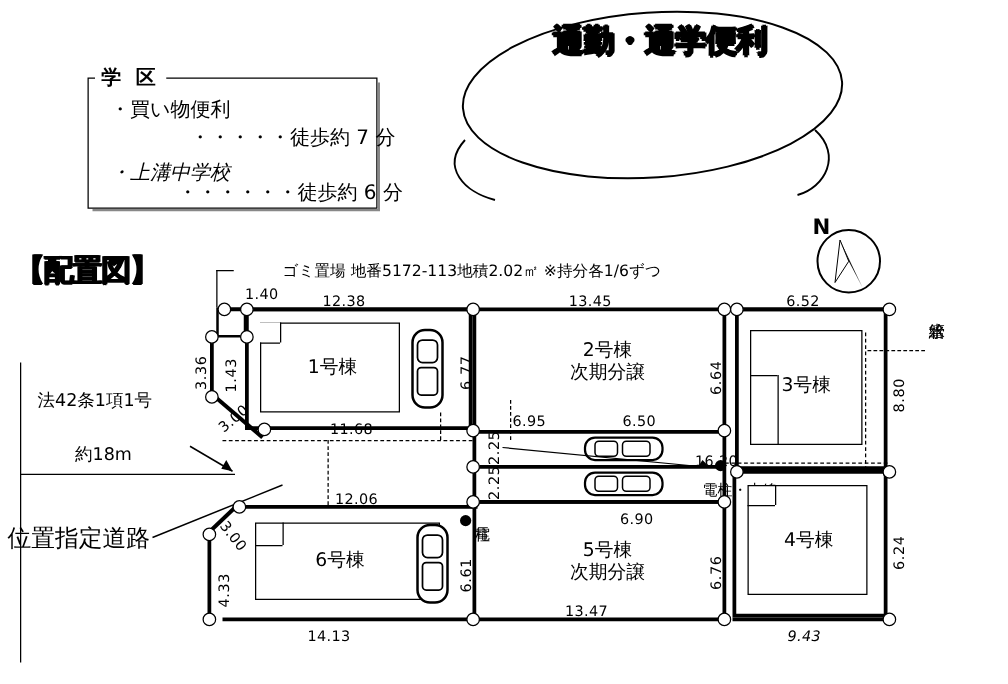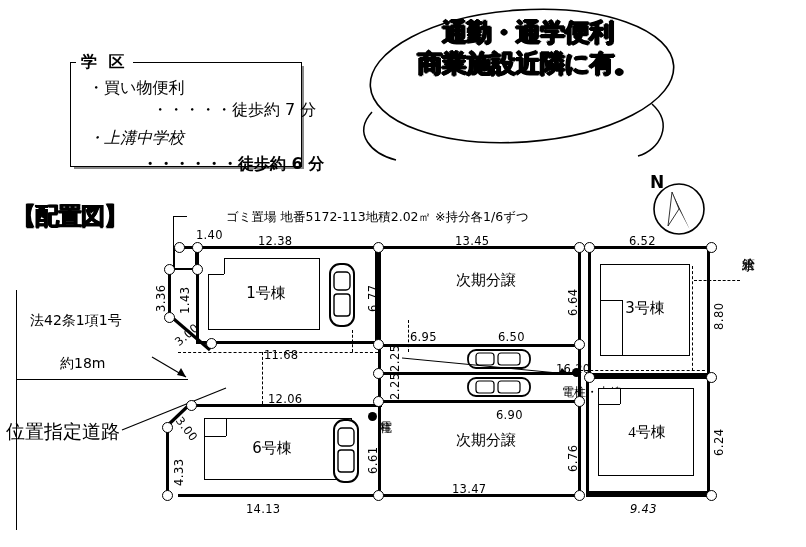--- a/index.html
+++ b/index.html
@@ -21,21 +21,21 @@
   
   #school-box{left:70px;top:62px;width:232px;height:105px;
               border:1.6px solid #000;box-sizing:border-box;
               box-shadow:3px 3px 0 -1px #888;}
   #school-title{left:76px;top:52px;background:#fff;padding:0 5px;
                 font-size:16px;font-weight:600;letter-spacing:3px;}
   .school-line{font-size:16px;line-height:1.0;}
   #sc-r1{left:88px;top:80px;}
   #sc-r1b{left:152px;top:102px;}
   #sc-r2{left:88px;top:130px;font-style:italic;}
-  #sc-r2b{left:142px;top:156px;font-weight:bold;}
+  #sc-r2b{left:142px;top:146px;}
 
   
   #plan-title{left:12px;top:200px;font-size:24px;font-weight:bold;
               letter-spacing:-1px;
               text-shadow:0.8px 0 0 #000,-0.8px 0 0 #000,0 0.8px 0 #000;}
   #compass-n{left:650px;top:172px;font-size:17px;font-weight:bold;}
 
   
   .dim{font-size:11.5px;font-family:"DejaVu Sans","Liberation Sans",sans-serif;
        letter-spacing:0.3px;}
@@ -73,21 +73,20 @@
 <body>
 
 <svg id="swoosh" class="abs" width="340" height="160" viewBox="0 0 340 160">
   <ellipse cx="170" cy="72" rx="152" ry="66" fill="none" stroke="#000" stroke-width="1.6" transform="rotate(-4 170 72)"></ellipse>
   <path d="M20 108 C 0 130, 20 150, 44 156" fill="none" stroke="#000" stroke-width="1.5"></path>
   <path d="M300 100 C 322 120, 308 146, 286 152" fill="none" stroke="#000" stroke-width="1.5"></path>
 </svg>
 
 <div id="headline" class="abs">
   <div>通勤・通学便利</div>
-  <div>商業施設近隣に有。</div>
 </div>
 
 <div id="school-box" class="abs"></div>
 <div id="school-title" class="abs">学 区</div>
 <div id="sc-r1" class="abs school-line nw">・買い物便利</div>
 <div id="sc-r1b" class="abs school-line nw">・・・・・徒歩約 7 分</div>
 <div id="sc-r2" class="abs school-line nw">・上溝中学校</div>
 <div id="sc-r2b" class="abs school-line nw">・・・・・・徒歩約 6 分</div>
 
 <div id="plan-title" class="abs">【配置図】</div>
@@ -149,26 +148,27 @@
 <div class="ln thin-v" style="left:224px;top:258px;height:16px;"></div>
 <div class="abs lot-label" style="left:228px;top:285px;width:76px;">1号棟</div>
 
 <svg class="car" style="left:328px;top:262px;" width="28" height="66" viewBox="0 0 28 66">
   <rect x="2" y="2" width="24" height="62" rx="10" fill="#fff" stroke="#000" stroke-width="2"></rect>
   <rect x="6" y="10" width="16" height="18" rx="4" fill="#fff" stroke="#000" stroke-width="1.4"></rect>
   <rect x="6" y="32" width="16" height="22" rx="3" fill="#fff" stroke="#000" stroke-width="1.4"></rect>
 </svg>
 
 <div class="abs dimv" style="left:366px;top:264px;height:48px;">6.77</div>
-<div class="abs dim" style="left:264px;top:348px;">11.68</div>
+<div class="abs dim" style="left:264px;top:336px;">11.68</div>
 
 <div class="ln grey-h" style="left:378px;top:344px;width:202px;"></div>
 <div class="ln thick-v" style="left:378px;top:246px;height:98px;"></div>
 <div class="ln thick-v" style="left:578px;top:246px;height:98px;"></div>
 <div class="abs lot-label" style="left:430px;top:272px;width:112px;">
+  <div>2号棟</div>
   <div>次期分譲</div>
 </div>
 <div class="abs dimv" style="left:566px;top:270px;height:46px;">6.64</div>
 <div class="abs dim" style="left:410px;top:330px;">6.95</div>
 <div class="abs dim" style="left:498px;top:330px;">6.50</div>
 
 <div class="lot" style="left:588px;top:246px;width:122px;height:130px;"></div>
 <div class="bldg" style="left:600px;top:264px;width:90px;height:92px;"></div>
 <div class="ln thin-h" style="left:600px;top:300px;width:22px;"></div>
 <div class="ln thin-v" style="left:622px;top:300px;height:56px;"></div>
@@ -238,32 +238,33 @@
 <div class="abs dim" style="left:268px;top:392px;">12.06</div>
 <div class="abs dim" style="left:246px;top:502px;">14.13</div>
 <div class="abs dim" style="left:184px;top:414px;transform:rotate(52deg);transform-origin:left top;">3.00</div>
 <div class="abs dimv" style="left:172px;top:446px;height:40px;">4.33</div>
 <div class="abs dimv" style="left:366px;top:434px;height:40px;">6.61</div>
 
 <div class="dotfill" style="left:368px;top:412px;"></div>
 <div class="abs vlabel" style="left:380px;top:412px;font-size:12px;">電柱</div>
 
 <div class="abs lot-label" style="left:430px;top:432px;width:112px;">
+  <div>5号棟</div>
   <div>次期分譲</div>
 </div>
 <div class="ln thick-v" style="left:578px;top:400px;height:94px;"></div>
 <div class="abs dim" style="left:496px;top:408px;">6.90</div>
 <div class="abs dim" style="left:452px;top:482px;">13.47</div>
 <div class="abs dimv" style="left:566px;top:432px;height:40px;">6.76</div>
 
 <div class="lot" style="left:586px;top:376px;width:124px;height:118px;"></div>
 <div class="bldg" style="left:598px;top:388px;width:96px;height:88px;"></div>
 <div class="ln thin-h" style="left:598px;top:404px;width:22px;"></div>
 <div class="ln thin-v" style="left:620px;top:388px;height:16px;"></div>
-<div class="abs lot-label" style="left:614px;top:424px;width:66px;font-family:Liberation Serif, serif;">4号棟</div>
+<div class="abs lot-label" style="left:614px;top:424px;width:66px;">4号棟</div>
 <div class="abs dimv" style="left:712px;top:412px;height:44px;">6.24</div>
 <div class="abs dim" style="left:630px;top:502px;font-style:italic;">9.43</div>
 
 <div class="node" style="left:174px;top:242px;"></div>
 <div class="node" style="left:192px;top:242px;"></div>
 <div class="node" style="left:164px;top:264px;"></div>
 <div class="node" style="left:192px;top:264px;"></div>
 <div class="node" style="left:164px;top:312px;"></div>
 <div class="node" style="left:206px;top:338px;"></div>
 <div class="node" style="left:373px;top:242px;"></div>

